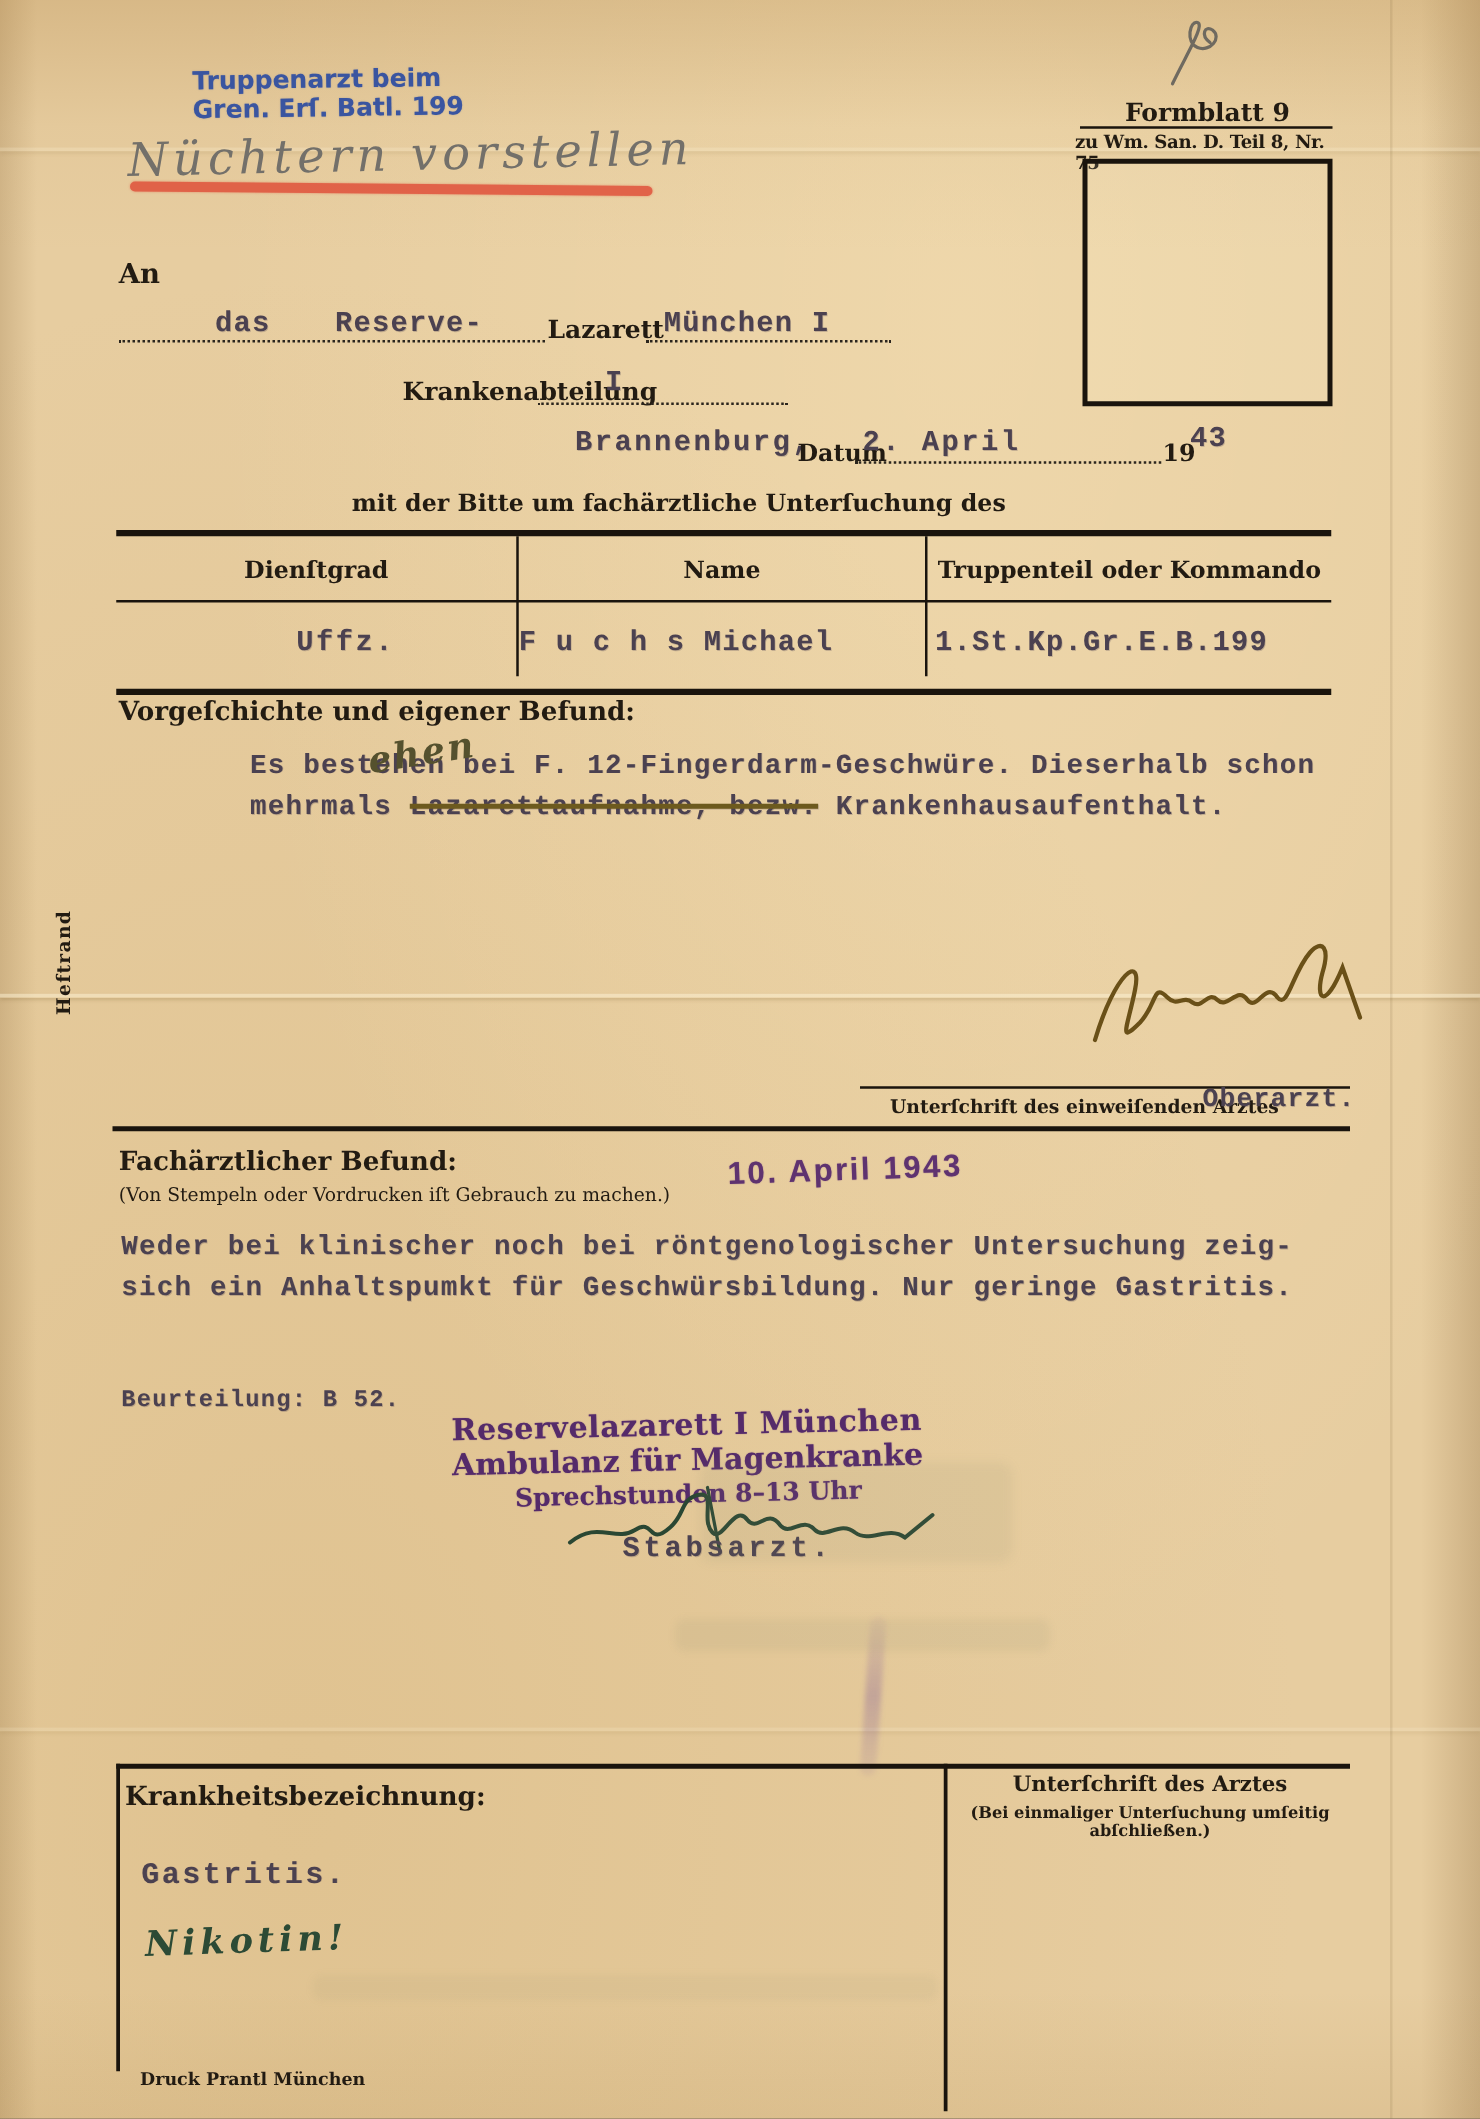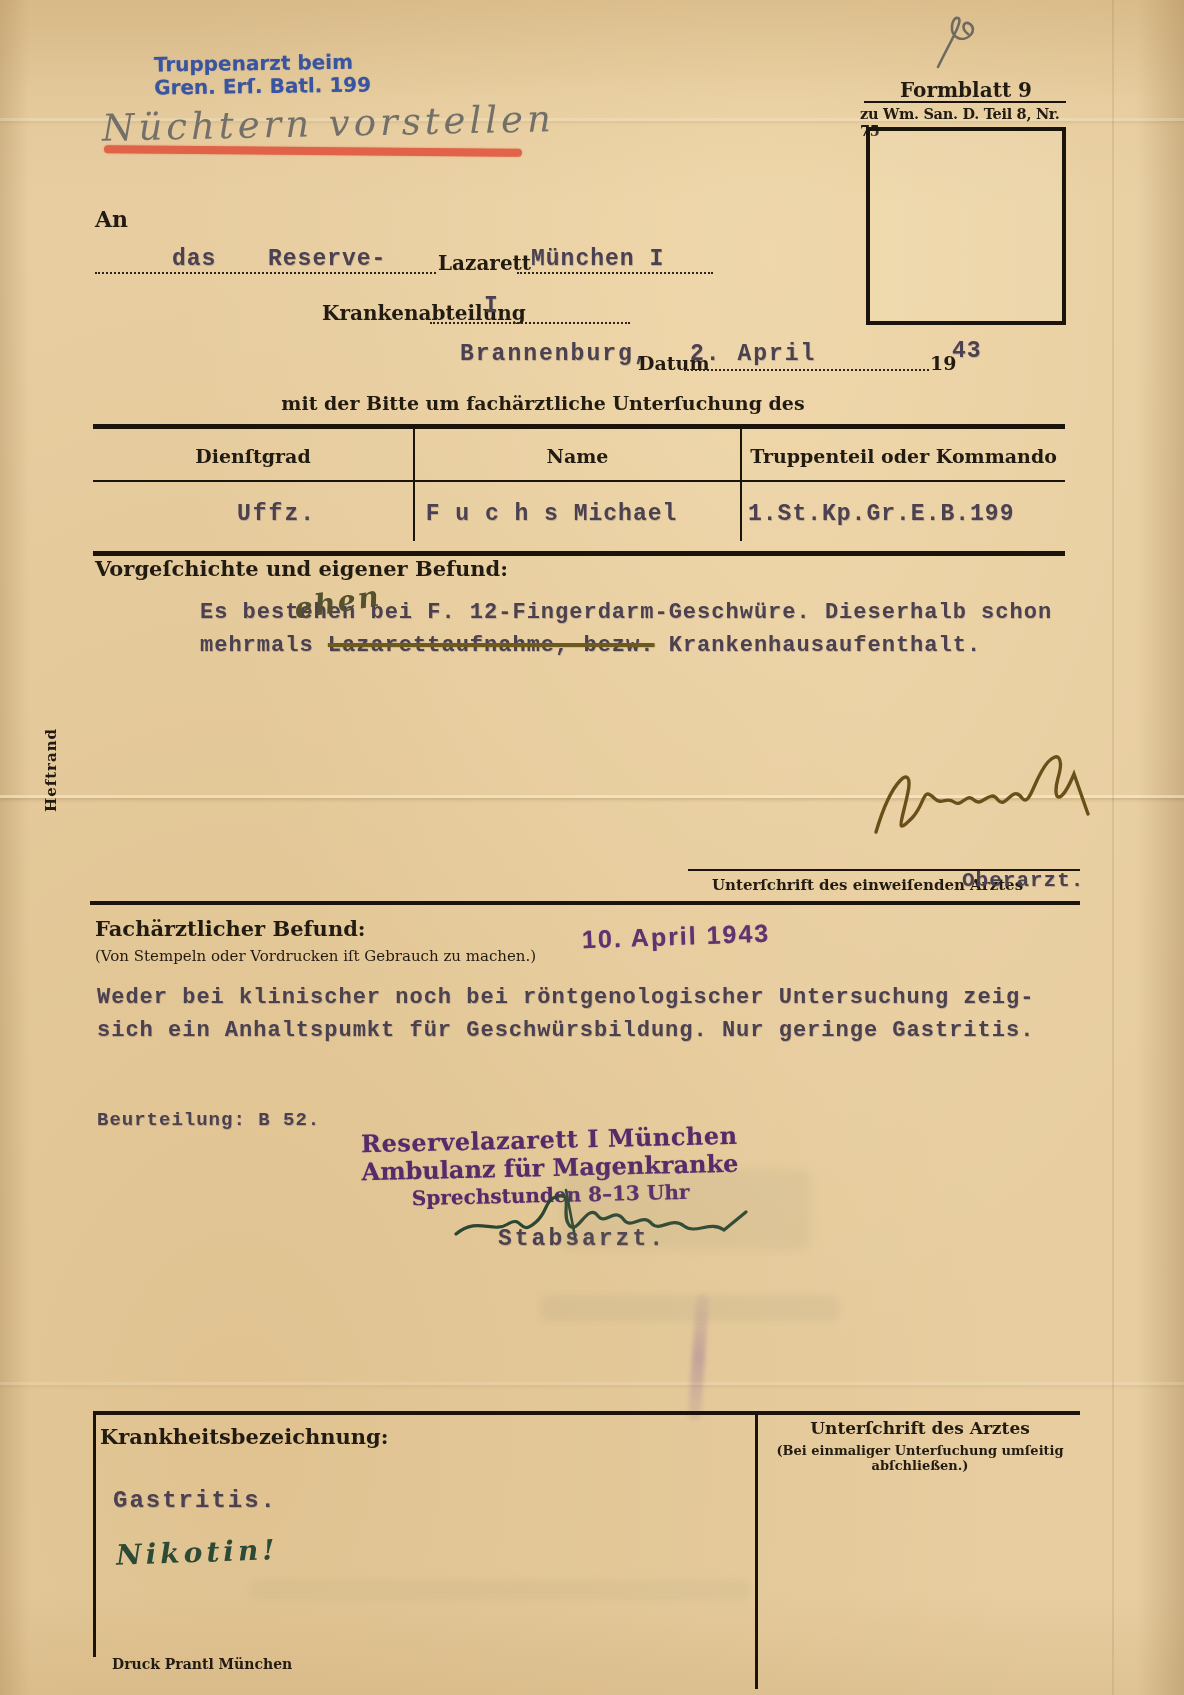--- a/index.html
+++ b/index.html
@@ -78,21 +78,21 @@
   <div class="abs print" style="left:93px;top:392px;width:900px;text-align:center;font-size:19px;">mit der Bitte um fachärztliche Unterſuchung des</div>
 
   <div class="abs" style="left:93px;top:424px;width:972px;height:122px;border-top:5px solid #1a140d;border-bottom:5px solid #1a140d;">
     <div class="abs" style="left:320px;top:0;width:2px;height:112px;background:#1a140d;"></div>
     <div class="abs" style="left:647px;top:0;width:2px;height:112px;background:#1a140d;"></div>
     <div class="abs rule" style="left:0;top:51px;width:972px;height:2px;"></div>
     <div class="abs print" style="left:0;top:16px;width:320px;text-align:center;font-size:19px;">Dienſtgrad</div>
     <div class="abs print" style="left:322px;top:16px;width:325px;text-align:center;font-size:19px;">Name</div>
     <div class="abs print" style="left:649px;top:16px;width:323px;text-align:center;font-size:19px;">Truppenteil oder Kommando</div>
     <div class="abs typed" style="left:120px;top:72px;font-size:23px;letter-spacing:2px;margin-left:24px;">Uffz.</div>
-    <div class="abs typed" style="left:322px;top:72px;width:273px;text-align:center;font-size:23px;">F u c h s   Michael</div>
+    <div class="abs typed" style="left:322px;top:72px;width:273px;text-align:left;font-size:23px;">F u c h s   Michael</div>
     <div class="abs typed" style="left:655px;top:72px;font-size:23px;">1.St.Kp.Gr.E.B.199</div>
   </div>
 
   <div class="abs print" style="left:95px;top:556px;font-size:21px;">Vorgeſchichte und eigener Befund:</div>
 
   <div class="abs typed" style="left:200px;top:600px;font-size:22px;">Es bestehen bei F. 12-Fingerdarm-Geschwüre. Dieserhalb schon</div>
   <div class="abs pencil" style="left:294px;top:585px;font-size:29px;color:#55512e;font-weight:bold;transform:rotate(-9deg);letter-spacing:2px;">ehen</div>
   <div class="abs typed" style="left:200px;top:633px;font-size:22px;">
     <span>mehrmals </span><span class="struck">Lazarettaufnahme, bezw.</span><span> Krankenhausaufenthalt.</span>
   </div>

